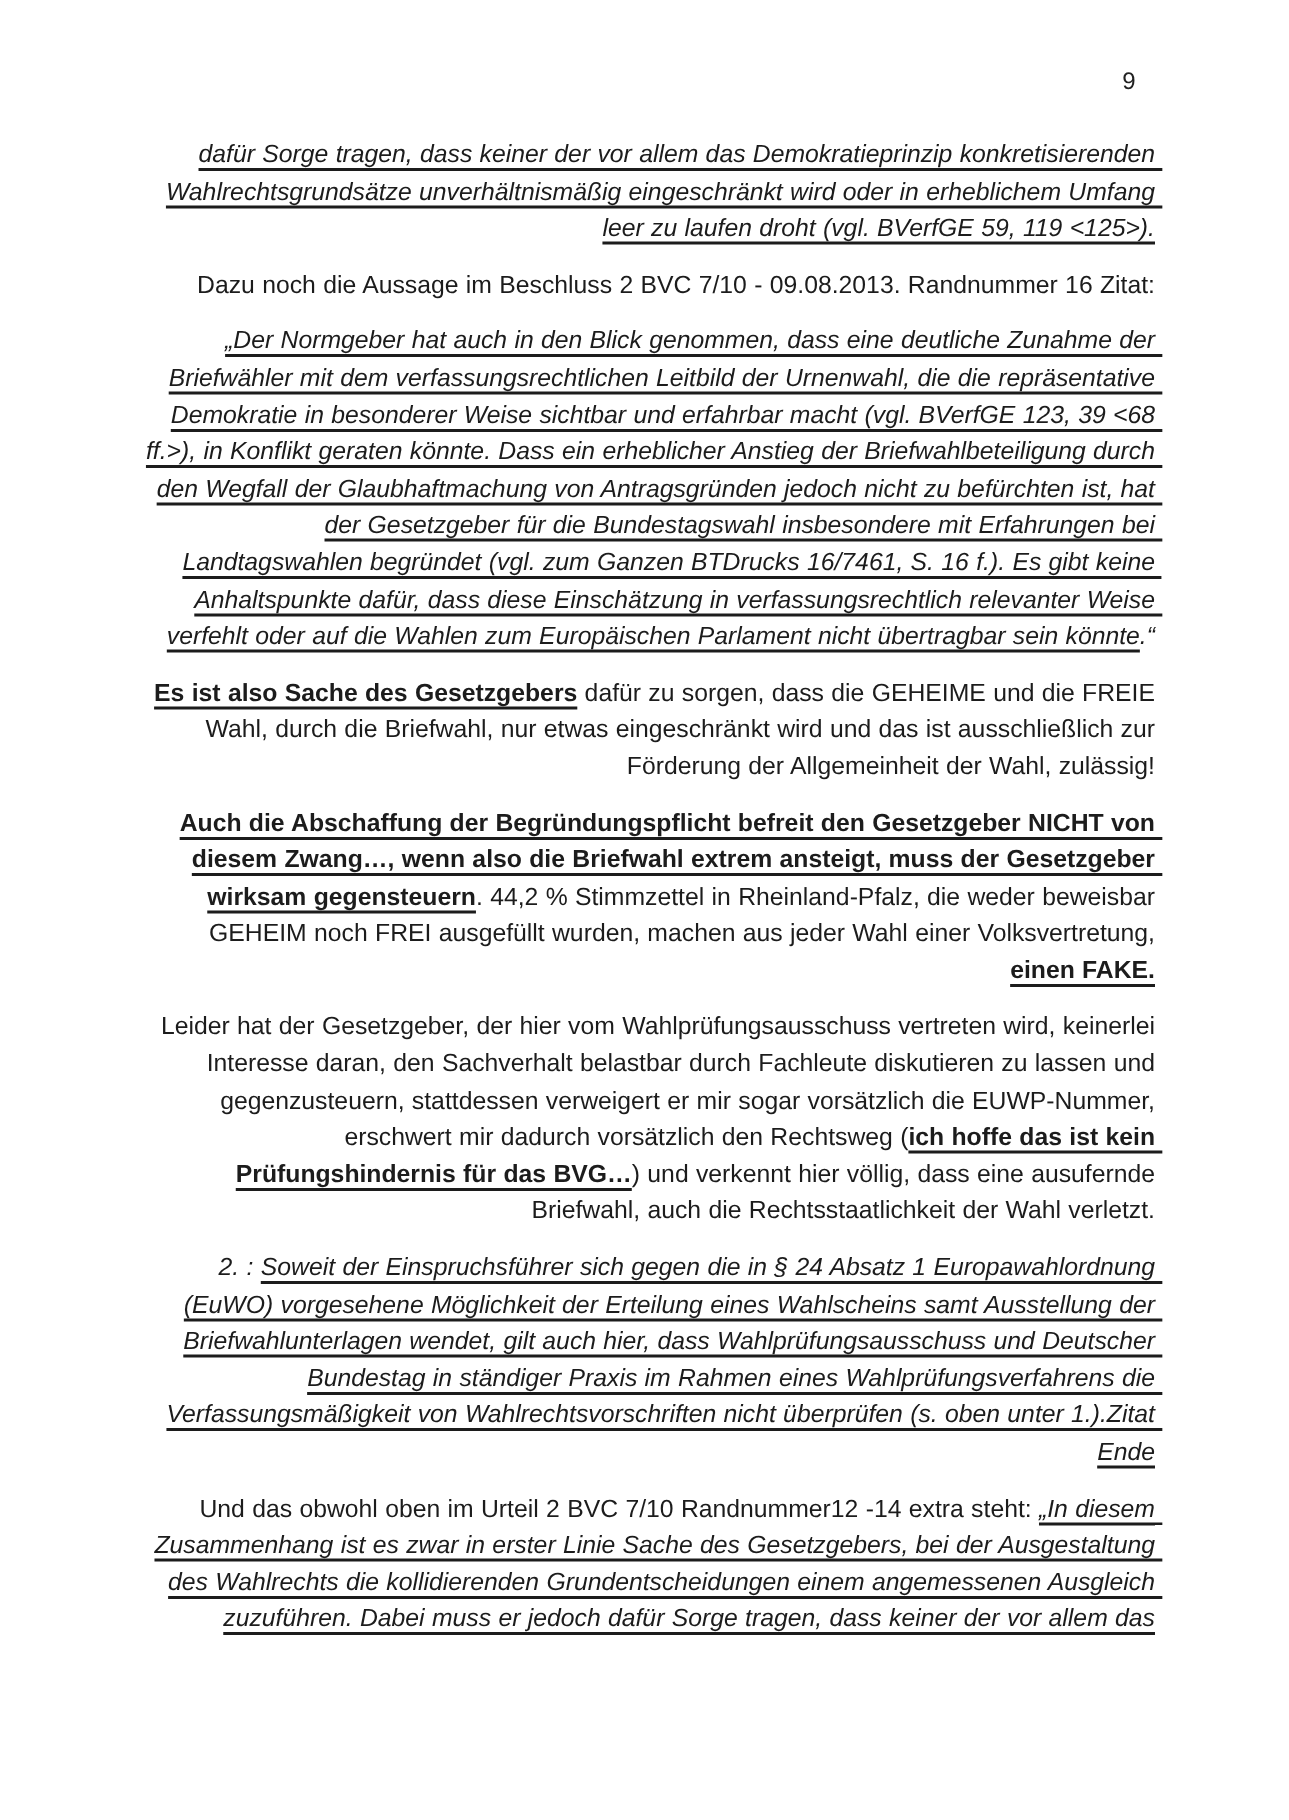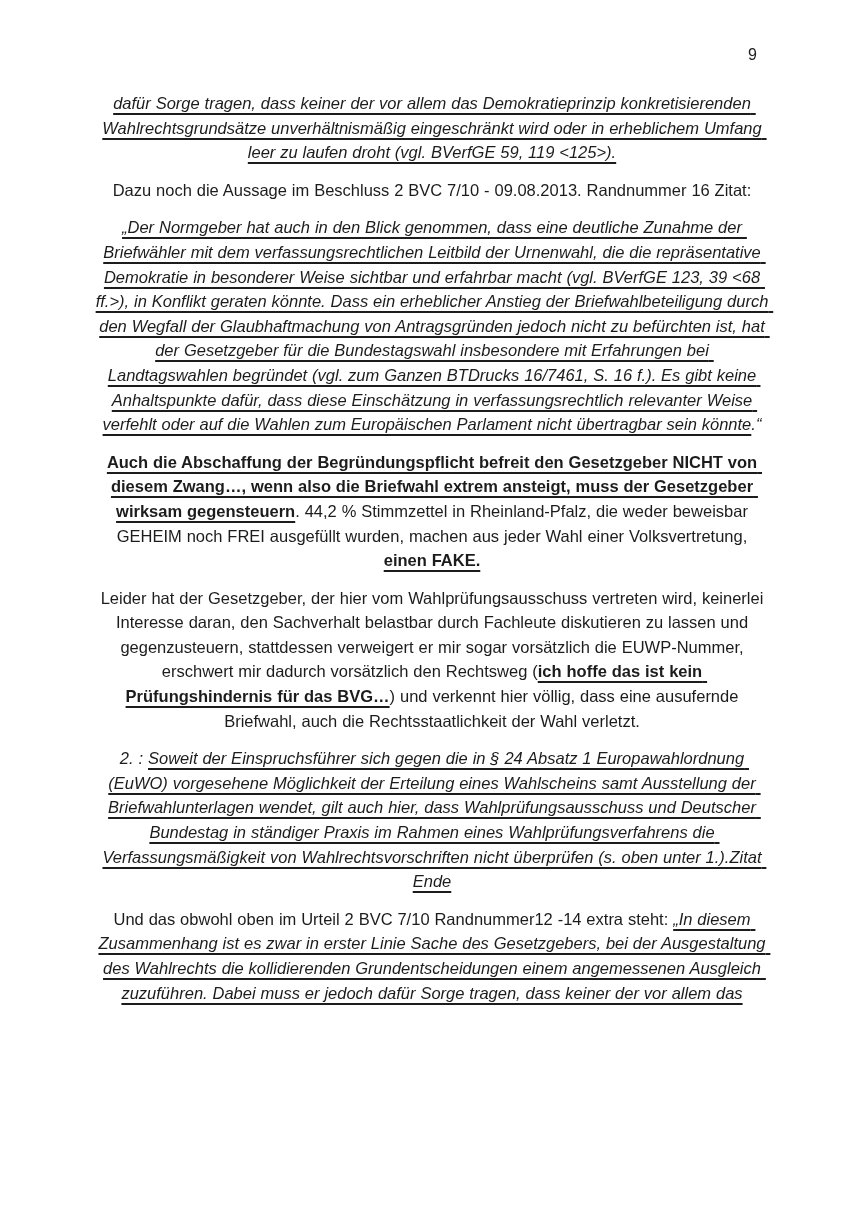--- a/index.html
+++ b/index.html
@@ -27,21 +27,21 @@
   .content {
     position: absolute;
     top: 91px;
     left: 94px;
     width: 676px;
   }
   .para {
     font-size: 16.5px;
     line-height: 24.6px;
     margin: 0 0 13px 0;
-    text-align: center;
+    text-align: right;
     word-spacing: 0.3px;
   }
   .para span { white-space: pre-wrap; }
   .b { font-weight: bold; }
   .i { font-style: italic; }
   .u {
     text-decoration: underline;
     text-decoration-thickness: 1.5px;
     text-underline-offset: 3.5px;
   }
@@ -52,20 +52,21 @@
 <div class="page">
   <div class="page-number">9</div>
 
   <div class="content">
     <p class="para"><span class="i u">dafür Sorge tragen, dass keiner der vor allem das Demokratieprinzip konkretisierenden Wahlrechtsgrundsätze unverhältnismäßig eingeschränkt wird oder in erheblichem Umfang leer zu laufen droht (vgl. BVerfGE 59, 119 &lt;125&gt;).</span></p>
 
     <p class="para"><span>Dazu noch die Aussage im Beschluss 2 BVC 7/10 - 09.08.2013. Randnummer 16 Zitat:</span></p>
 
     <p class="para"><span class="i u">„Der Normgeber hat auch in den Blick genommen, dass eine deutliche Zunahme der Briefwähler mit dem verfassungsrechtlichen Leitbild der Urnenwahl, die die repräsentative Demokratie in besonderer Weise sichtbar und erfahrbar macht (vgl. BVerfGE 123, 39 &lt;68 ff.&gt;), in Konflikt geraten könnte. Dass ein erheblicher Anstieg der Briefwahlbeteiligung durch den Wegfall der Glaubhaftmachung von Antragsgründen jedoch nicht zu befürchten ist, hat der Gesetzgeber für die Bundestagswahl insbesondere mit Erfahrungen bei Landtagswahlen begründet (vgl. zum Ganzen BTDrucks 16/7461, S. 16 f.). Es gibt keine Anhaltspunkte dafür, dass diese Einschätzung in verfassungsrechtlich relevanter Weise verfehlt oder auf die Wahlen zum Europäischen Parlament nicht übertragbar sein könnte</span><span class="i">.“</span></p>
 
+    <p class="para"><span class="b u">Es ist also Sache des Gesetzgebers</span><span> dafür zu sorgen, dass die GEHEIME und die FREIE Wahl, durch die Briefwahl, nur etwas eingeschränkt wird und das ist ausschließlich zur Förderung der Allgemeinheit der Wahl, zulässig!</span></p>
 
     <p class="para"><span class="b u">Auch die Abschaffung der Begründungspflicht befreit den Gesetzgeber NICHT von diesem Zwang…, wenn also die Briefwahl extrem ansteigt, muss der Gesetzgeber wirksam gegensteuern</span><span>. 44,2 % Stimmzettel in Rheinland-Pfalz, die weder beweisbar GEHEIM noch FREI ausgefüllt wurden, machen aus jeder Wahl einer Volksvertretung, </span><span class="b u">einen FAKE.</span></p>
 
     <p class="para"><span>Leider hat der Gesetzgeber, der hier vom Wahlprüfungsausschuss vertreten wird, keinerlei Interesse daran, den Sachverhalt belastbar durch Fachleute diskutieren zu lassen und gegenzusteuern, stattdessen verweigert er mir sogar vorsätzlich die EUWP-Nummer, erschwert mir dadurch vorsätzlich den Rechtsweg (</span><span class="b u">ich hoffe das ist kein Prüfungshindernis für das BVG…</span><span>) und verkennt hier völlig, dass eine ausufernde Briefwahl, auch die Rechtsstaatlichkeit der Wahl verletzt.</span></p>
 
 
 
     <p class="para"><span class="i">2. : </span><span class="i u">Soweit der Einspruchsführer sich gegen die in § 24 Absatz 1 Europawahlordnung (EuWO) vorgesehene Möglichkeit der Erteilung eines Wahlscheins samt Ausstellung der Briefwahlunterlagen wendet, gilt auch hier, dass Wahlprüfungsausschuss und Deutscher Bundestag in ständiger Praxis im Rahmen eines Wahlprüfungsverfahrens die Verfassungsmäßigkeit von Wahlrechtsvorschriften nicht überprüfen (s. oben unter 1.).Zitat Ende</span></p>
 
     <p class="para"><span>Und das obwohl oben im Urteil 2 BVC 7/10 Randnummer12 -14 extra steht: </span><span class="i u">„In diesem Zusammenhang ist es zwar in erster Linie Sache des Gesetzgebers, bei der Ausgestaltung des Wahlrechts die kollidierenden Grundentscheidungen einem angemessenen Ausgleich zuzuführen. Dabei muss er jedoch dafür Sorge tragen, dass keiner der vor allem das</span></p>

